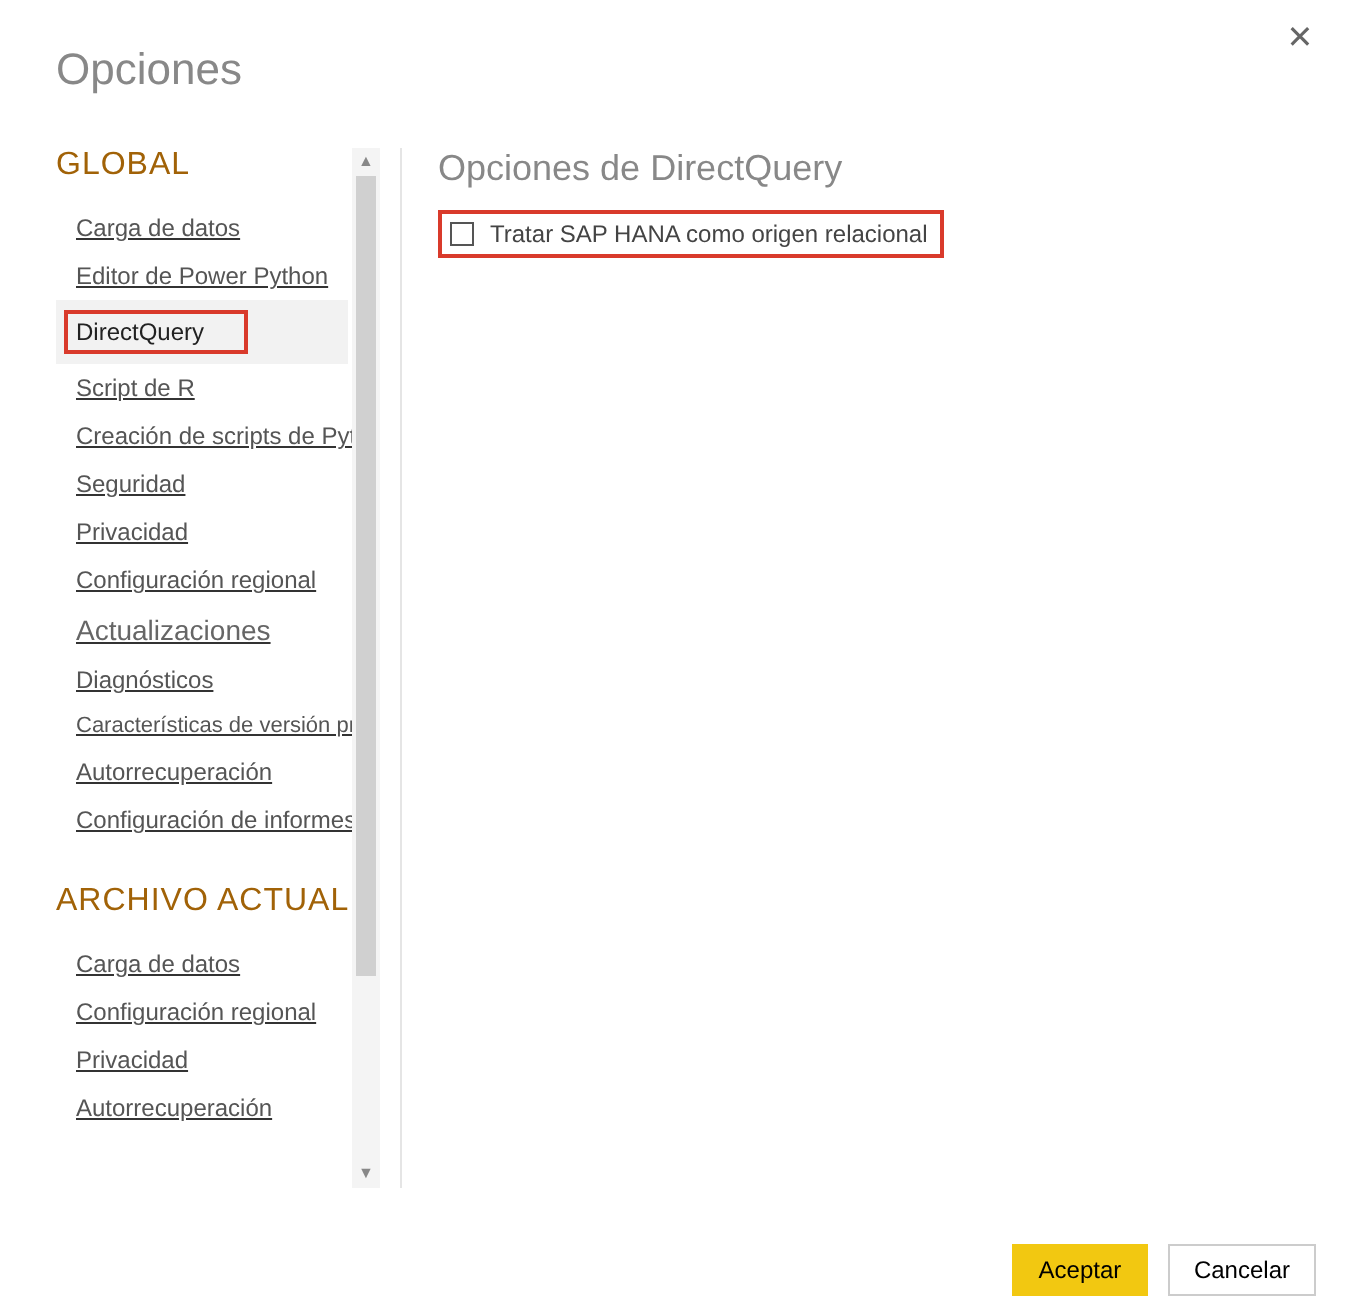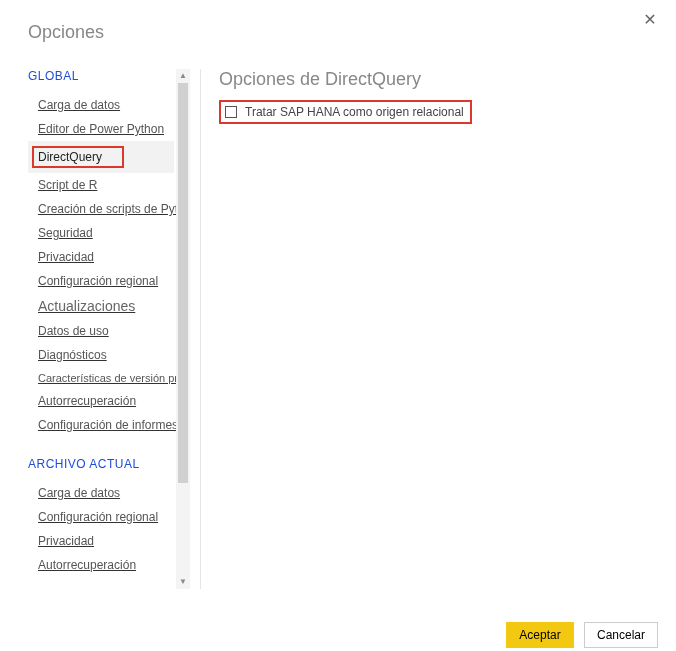--- a/index.html
+++ b/index.html
@@ -20,21 +20,21 @@
     position: absolute;
     top: 8px; right: 14px;
     width: 24px; height: 24px;
     cursor: pointer;
     color: #666;
     font-size: 16px;
     text-align: center;
     line-height: 24px;
   }
   .title {
-    font-size: 18px;
+    font-size: 22px;
     font-weight: 300;
     color: #888;
     margin: 4px 0 26px 0;
   }
   .body {
     display: flex;
     height: 520px;
   }
   .sidebar {
     width: 162px;
@@ -59,22 +59,22 @@
     left: 0; right: 0;
     height: 14px;
     text-align: center;
     font-size: 8px;
     color: #888;
     line-height: 14px;
   }
   .sidebar-scroll .arrow.up { top: 0; }
   .sidebar-scroll .arrow.down { bottom: 0; }
   .section-header {
-    font-size: 12px;
-    color: #1d4ed8;
+    font-size: 16px;
+    color: #a16207;
     letter-spacing: 0.5px;
     margin: 0 0 10px 0;
   }
   .section-header.second { margin-top: 20px; }
   .nav-list {
     list-style: none;
     margin: 0 0 0 0;
     padding: 0;
     width: 146px;
     text-decoration: underline;
@@ -172,21 +172,20 @@
           <span class="highlight-box">
             <span>DirectQuery</span>
           </span>
         </li>
         <li class="nav-item">Script de R</li>
         <li class="nav-item">Creación de scripts de Python</li>
         <li class="nav-item">Seguridad</li>
         <li class="nav-item">Privacidad</li>
         <li class="nav-item">Configuración regional</li>
         <li class="nav-item small">Actualizaciones</li>
-        <li class="nav-item">Datos de uso</li>
         <li class="nav-item">Diagnósticos</li>
         <li class="nav-item" style="font-size:11px">Características de versión preliminar</li>
         <li class="nav-item">Autorrecuperación</li>
         <li class="nav-item">Configuración de informes</li>
       </ul>
 
       <div class="section-header second">ARCHIVO ACTUAL</div>
       <ul class="nav-list">
         <li class="nav-item">Carga de datos</li>
         <li class="nav-item">Configuración regional</li>

